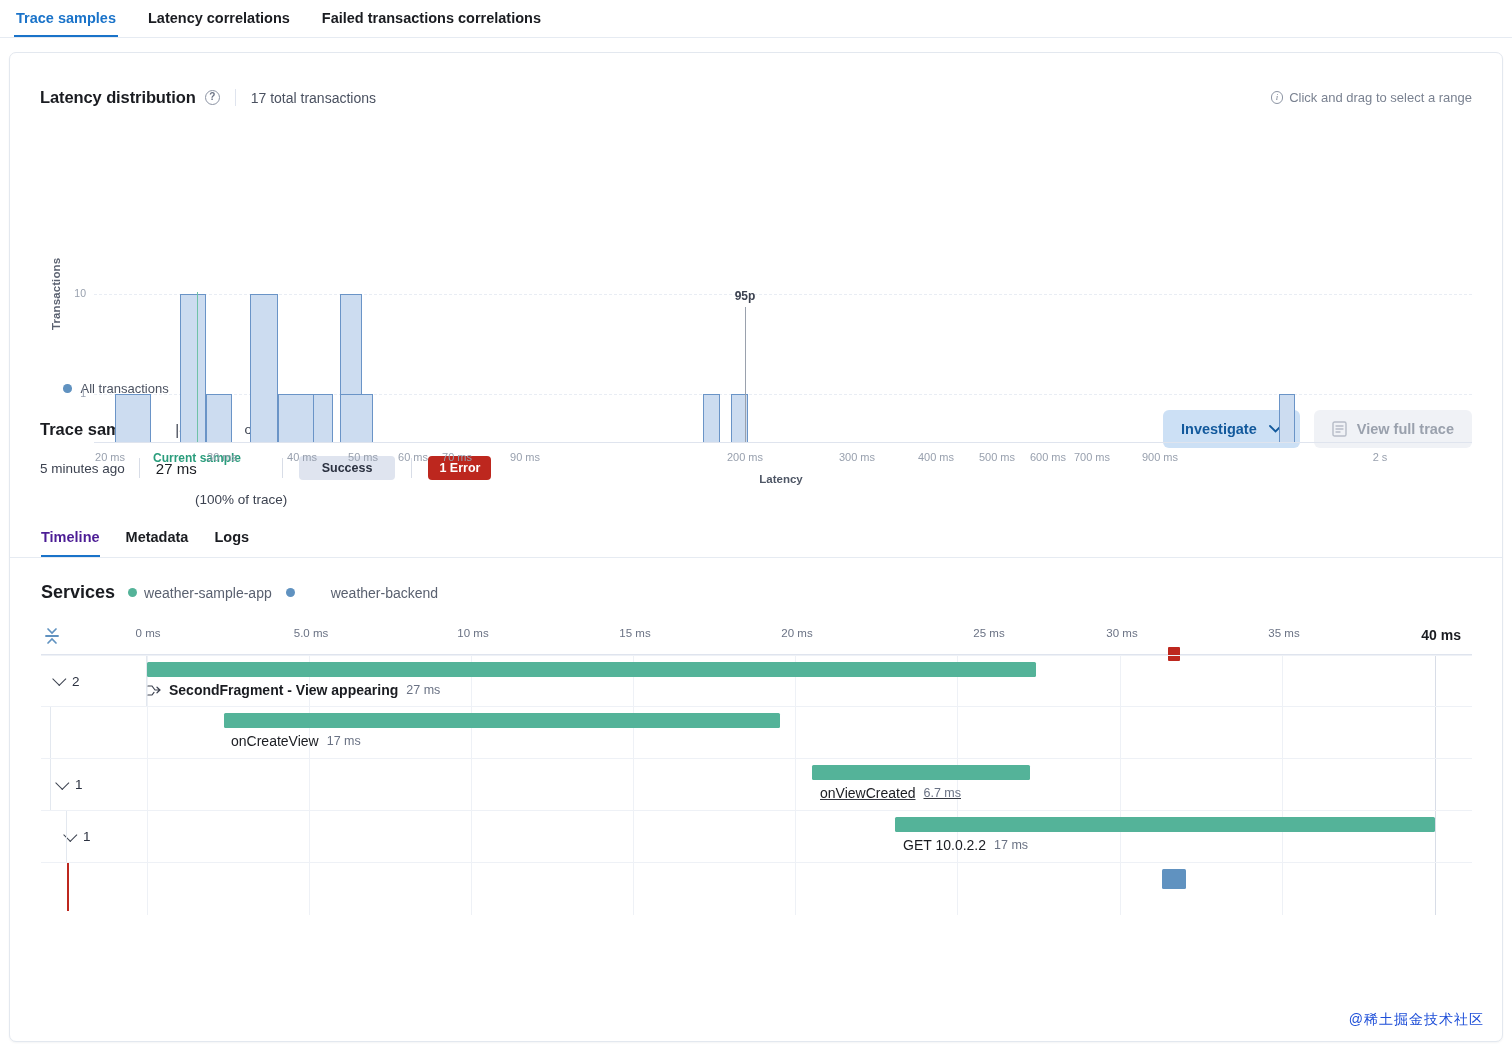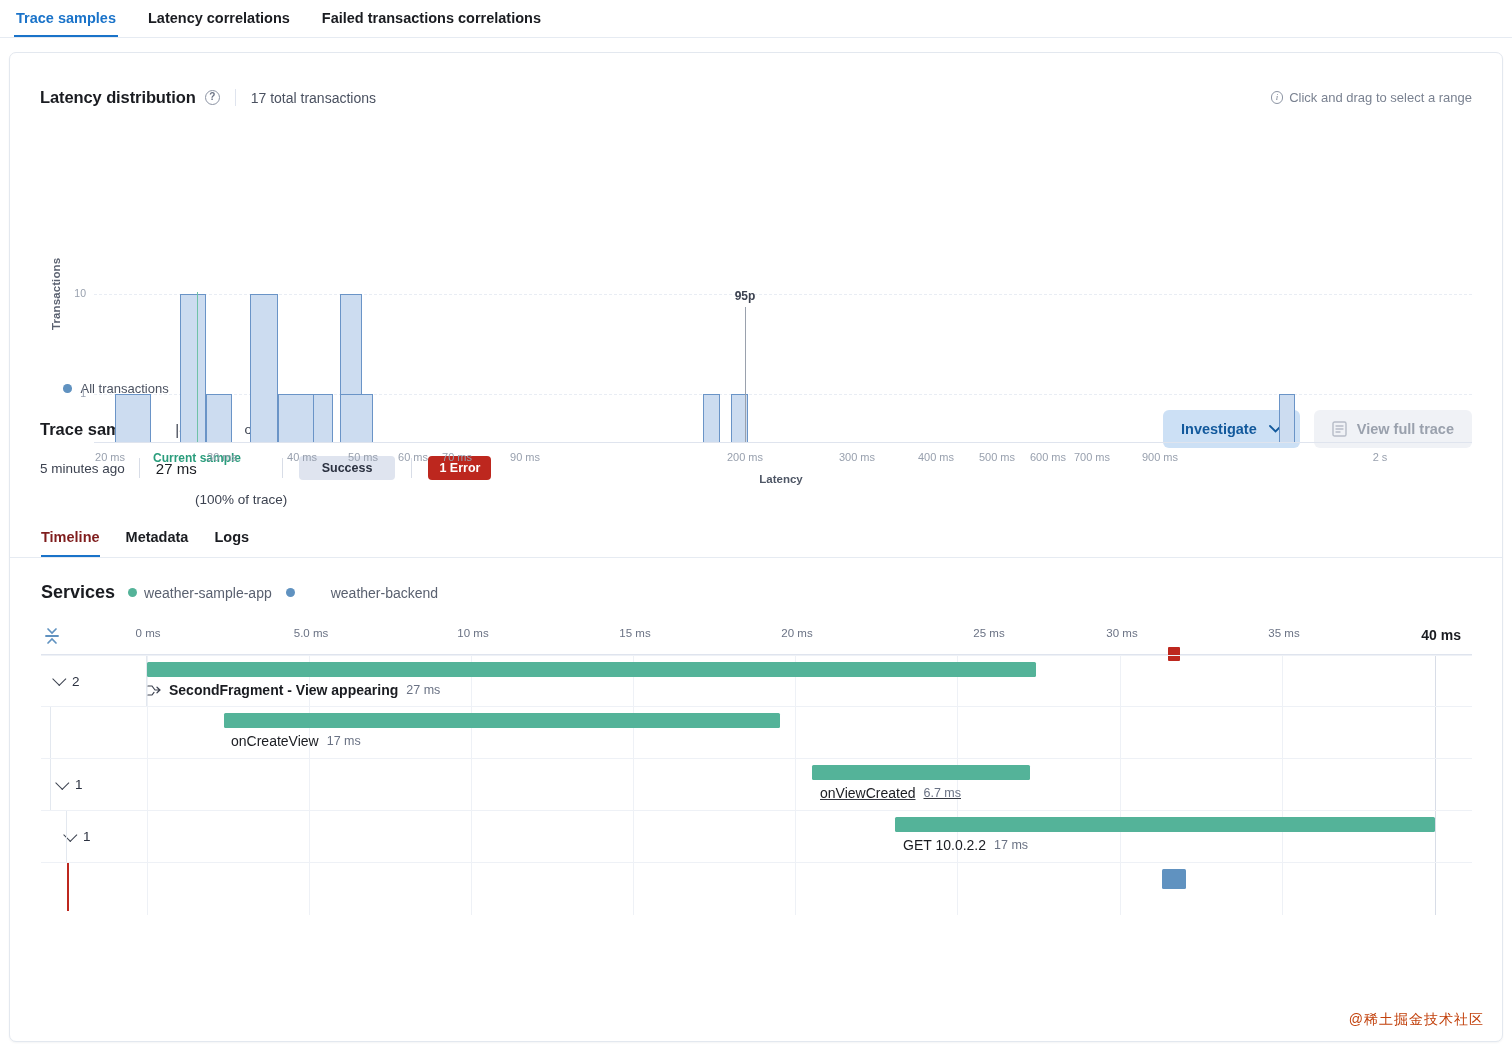--- a/index.html
+++ b/index.html
@@ -121,21 +121,21 @@
   }
   .badge-err {
     background:#bd271e;color:#fff;font-size:12.5px;font-weight:700;
     padding:5px 11px;border-radius:4px; cursor:pointer;
   }
   .ts-pct { padding:12px 30px 0 185px; font-size:13.5px; color:#3c4250;}
 
   
   .itabbar { display:flex; gap:26px; padding:22px 0 0 31px; border-bottom:1px solid #e6ebf2; margin:0 0 0 0;}
   .itab { font-size:14.5px; font-weight:700; color:#1a1c21; padding-bottom:10px; border-bottom:2px solid transparent; cursor:pointer;}
-  .itab.active { color:#7f1d1d; border-bottom-color:#1a73c9; }
+  .itab.active { color:#4c1d95; border-bottom-color:#1a73c9; }
 
   .services { display:flex; align-items:center; gap:9px; padding:24px 0 0 31px;}
   .services .lbl { font-size:18px; font-weight:700; color:#1a1c21; margin-right:4px;}
   .svc { display:flex;align-items:center;gap:7px;font-size:14px;color:#5a6170;}
   .svc .dot { width:9px;height:9px;border-radius:50%; }
 
   
   .wf { position:relative; margin-top:20px; }
   .wf-axis { position:relative; height:32px; border-bottom:1px solid #dfe4ee; margin:0 30px 0 31px;}
   .wf-tick { position:absolute; top:4px; font-size:11.5px; color:#6a7284; transform:translateX(-50%); white-space:nowrap;}
@@ -159,21 +159,21 @@
   .errmark { position:absolute; width:12px;height:14px; background:#bd271e; border-radius:1px;}
   .errline { position:absolute; width:2px; background:#bd271e;}
   .btn-relerr {
     background:#bd271e;color:#fff;font-size:12.5px;font-weight:700;
     padding:5px 12px 5px 9px;border-radius:4px;border:none;cursor:pointer;
     display:flex;align-items:center;gap:6px;font-family:"Liberation Sans",sans-serif;
   }
   .vgrid { position:absolute; top:0; bottom:0; width:1px; background:#eef1f6;}
   .watermark {
     position:absolute; right:18px; bottom:12px;
-    font-size:14px; color:#c2410c; letter-spacing:1px;margin-top:8px;
+    font-size:14px; color:#1d4ed8; letter-spacing:1px;margin-top:8px;
   }
 </style>
 </head>
 <body>
 
 <div class="tabbar">
   <div class="tab active">Trace samples</div>
   <div class="tab">Latency correlations</div>
   <div class="tab">Failed transactions correlations</div>
 </div>

